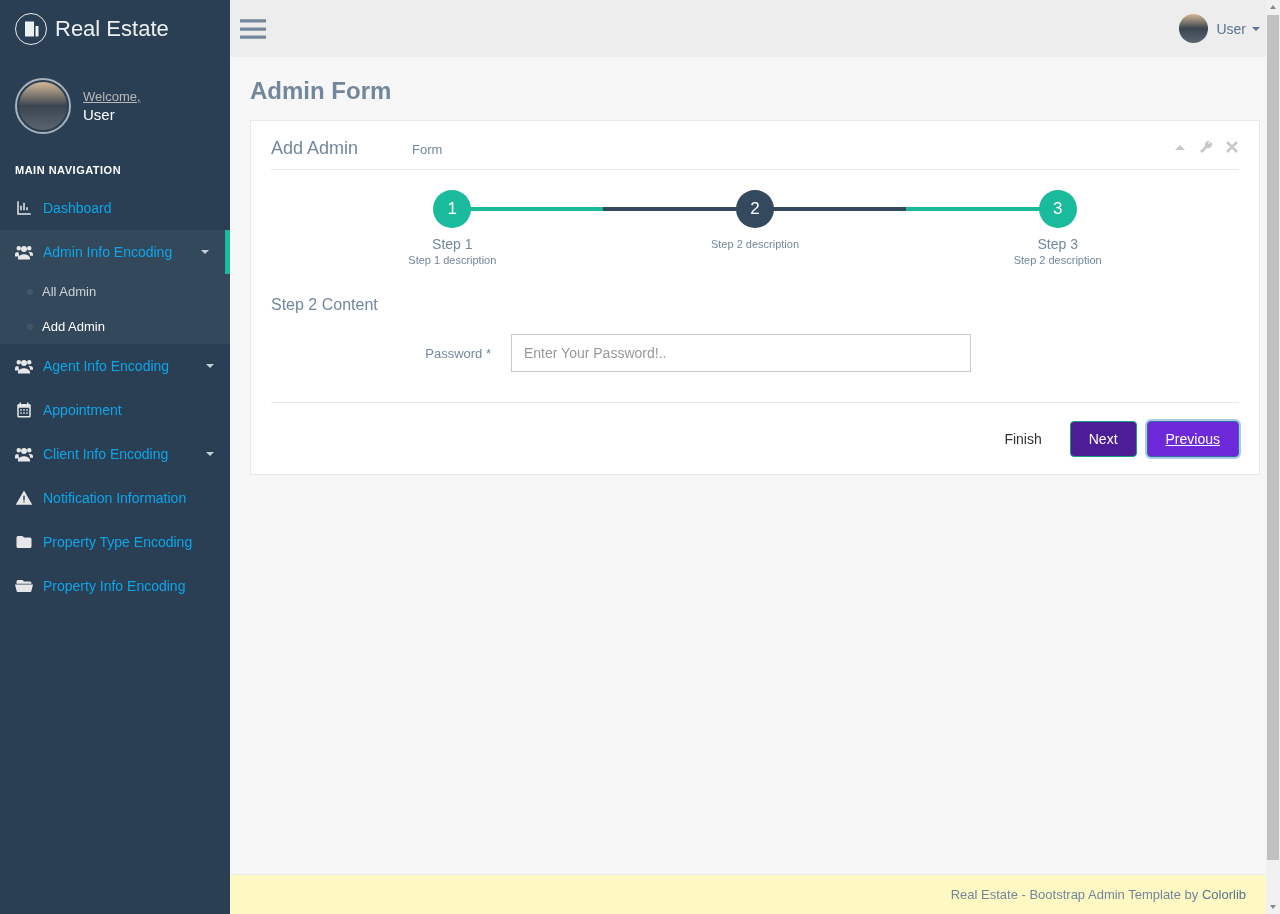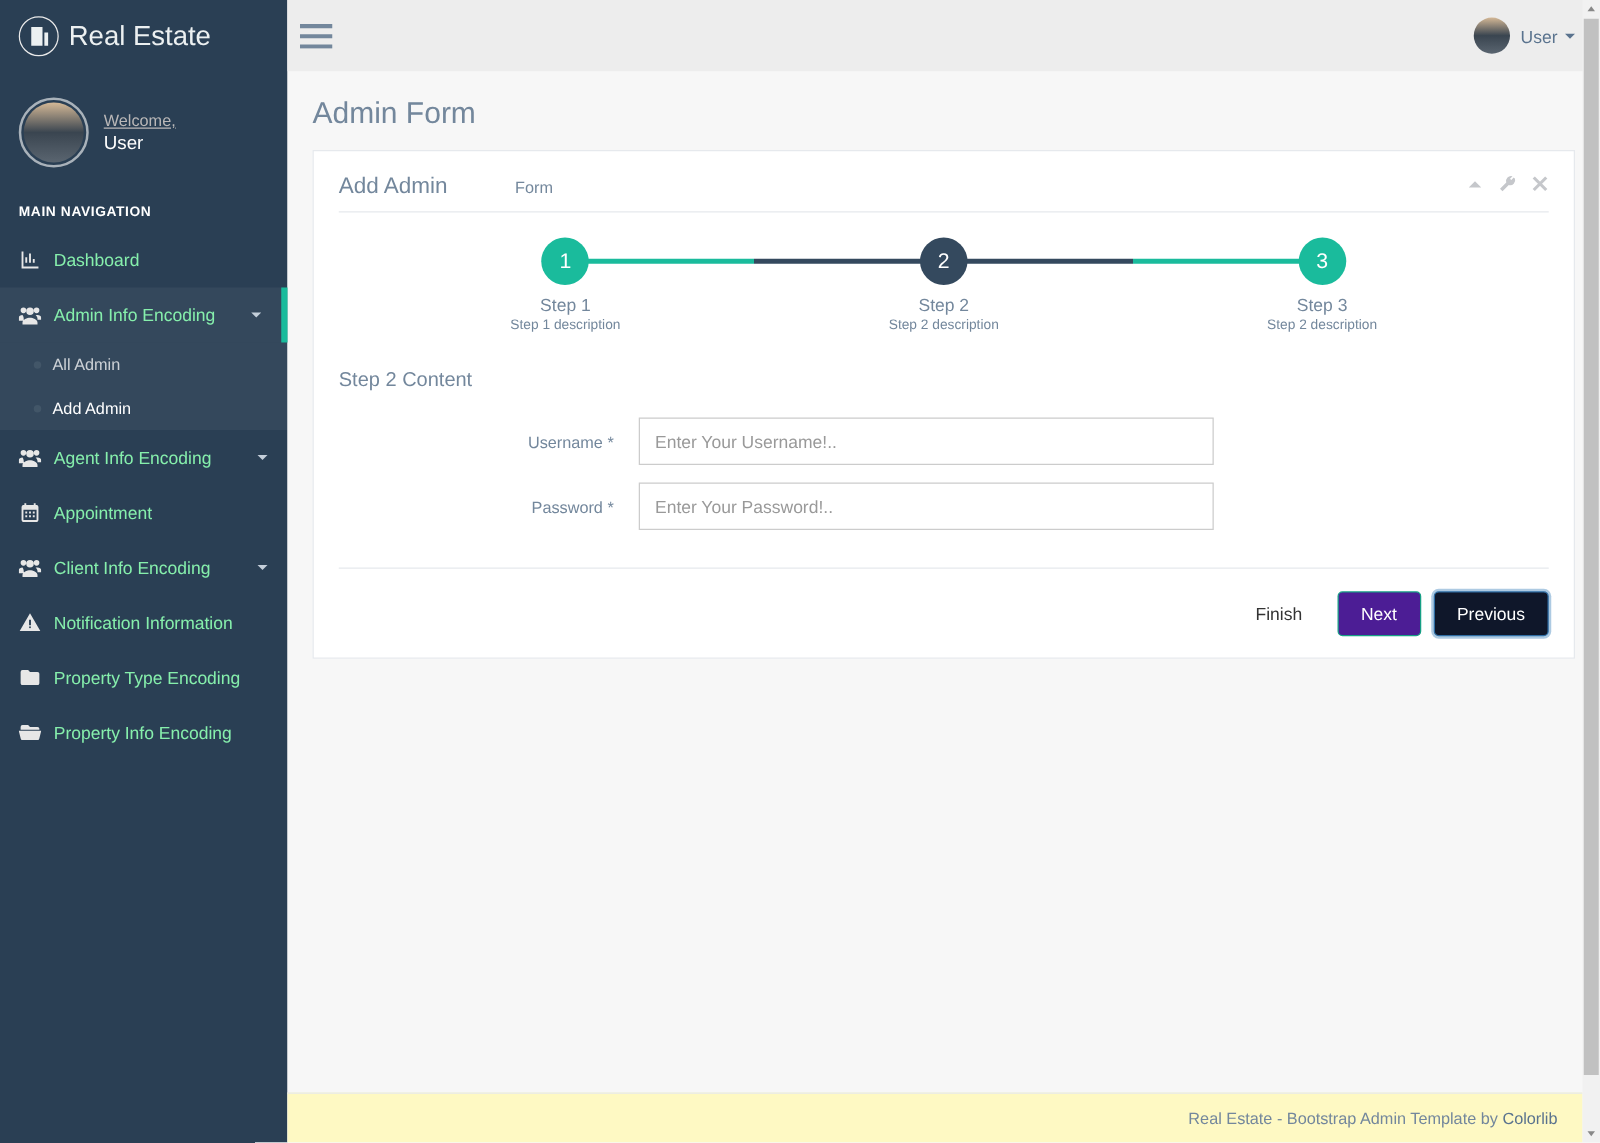--- a/index.html
+++ b/index.html
@@ -11,39 +11,39 @@
 .logo-row { display: flex; align-items: center; padding: 13px 15px; }
 .logo-circle { width: 32px; height: 32px; border: 1px solid #EAEAEA; border-radius: 50%; display: flex; align-items: center; justify-content: center; margin-right: 8px; }
 .logo-circle svg { width: 18px; height: 18px; fill: #ECF0F1; }
 .logo-text { font-size: 22px; font-weight: 400; color: #ECF0F1; }
 .profile { display: flex; align-items: center; padding: 20px 15px 10px; }
 .avatar { width: 56px; height: 56px; border-radius: 50%; border: 2px solid rgba(255,255,255,0.6); padding: 2px; margin-right: 12px; }
 .avatar-inner { width: 100%; height: 100%; border-radius: 50%; background: linear-gradient(180deg, #d4b896 0%, #3a4550 50%, #5a6570 100%); }
 .welcome { font-size: 13px; color: #BAB8B8; text-decoration: underline; }
 .username { font-size: 15px; color: #fff; margin-top: 2px; }
 .nav-header { padding: 20px 15px 10px; font-size: 11px; font-weight: bold; color: #fff; letter-spacing: 0.5px; }
-.nav-item { display: flex; align-items: center; padding: 13px 15px; color: #86efac; cursor: pointer; font-size: 14px; position: relative; }
+.nav-item { display: flex; align-items: center; padding: 13px 15px; color: #0ea5e9; cursor: pointer; font-size: 14px; position: relative; }
 .nav-item.active { background: rgba(255,255,255,0.05); border-right: 5px solid #1ABB9C; }
 .nav-icon { width: 18px; height: 18px; margin-right: 10px; fill: #E7E7E7; flex-shrink: 0; }
 .nav-chevron { margin-left: auto; width: 10px; height: 10px; fill: #C4CFDA; }
 .sub-nav { background: rgba(255,255,255,0.05); }
 .sub-item { padding: 10px 15px 10px 42px; font-size: 13px; color: rgba(255,255,255,0.75); cursor: pointer; position: relative; }
 .sub-item::before { content: ""; position: absolute; left: 27px; top: 50%; width: 6px; height: 6px; border-radius: 50%; background: #425668; transform: translateY(-50%); }
 .sub-item.active { color: #fff; }
 
 
 .main { flex: 1; display: flex; flex-direction: column; background: #F7F7F7; }
 .topbar { height: 57px; background: #EDEDED; display: flex; align-items: center; padding: 0 20px 0 10px; justify-content: space-between; }
 .hamburger { width: 26px; height: 20px; cursor: pointer; fill: #73879C; }
 .user-menu { display: flex; align-items: center; cursor: pointer; color: #5A738E; font-size: 14px; }
 .user-menu .mini-avatar { width: 29px; height: 29px; border-radius: 50%; margin-right: 8px; background: linear-gradient(180deg, #d4b896 0%, #3a4550 50%, #5a6570 100%); }
 .user-menu .caret { margin-left: 6px; width: 0; height: 0; border-left: 4px solid transparent; border-right: 4px solid transparent; border-top: 4px solid #5A738E; }
 
 .content { padding: 10px 20px 20px; }
-.page-title { font-size: 24px; color: #73879C; font-weight: 400; margin: 10px 0 15px; }
+.page-title { font-size: 24px; color: #73879C; font-weight: 700; margin: 10px 0 15px; }
 
 .panel { background: #fff; border: 1px solid #E6E9ED; padding: 17px 20px; }
 .panel-header { display: flex; align-items: baseline; padding-bottom: 10px; border-bottom: 1px solid #E6E9ED; margin-bottom: 20px; }
 .panel-header h2 { font-size: 18px; color: #73879C; font-weight: 400; margin-right: 10px; }
 .panel-header small { font-size: 13px; color: #73879C; margin-left: 44px; }
 .panel-tools { margin-left: auto; display: flex; gap: 12px; align-items: center; }
 .panel-tools svg { width: 14px; height: 14px; fill: #C5C7CB; cursor: pointer; }
 
 
 .wizard-steps { display: flex; justify-content: space-between; position: relative; margin: 20px 30px 30px; }
@@ -64,21 +64,21 @@
 .form-row { display: flex; align-items: center; margin-bottom: 14px; }
 .form-label { width: 240px; text-align: right; padding-right: 20px; font-size: 13px; color: #73879C; }
 .form-input { width: 460px; padding: 10px 12px; border: 1px solid #ccc; font-size: 14px; color: #555; border-radius: 0; }
 .form-input::placeholder { color: #999; }
 
 .divider { border-top: 1px solid #E6E9ED; margin: 30px 0 18px; }
 .wizard-actions { display: flex; justify-content: flex-end; gap: 10px; align-items: center; }
 .btn { padding: 9px 18px; font-size: 14px; border: 1px solid transparent; border-radius: 4px; cursor: pointer; }
 .btn-plain { background: transparent; color: #333; border: none; }
 .btn-success { background: #4c1d95; color: #fff; border-color: #169F85; }
-.btn-primary { background: #0f172a; color: #fff; border-color: #2E6DA4; box-shadow: 0 0 0 2px rgba(51,122,183,0.4); }
+.btn-primary { background: #6d28d9; color: #fff; border-color: #2E6DA4; box-shadow: 0 0 0 2px rgba(51,122,183,0.4); text-decoration: underline; }
 
 .footer { padding: 12px 20px; text-align: right; font-size: 13px; color: #73879C; background: #fef9c3; border-top: 1px solid #E6E9ED; position: absolute; bottom: 0; left: 230px; right: 14px; }
 .footer a { color: #5A738E; text-decoration: none; }
 
 .scrollbar { position: absolute; right: 0; top: 0; width: 14px; height: 100%; background: #f1f1f1; }
 .scrollbar-thumb { position: absolute; top: 0; left: 1px; width: 12px; height: 80px; background: #c1c1c1; border-radius: 0; }
 .scrollbar-arrow { position: absolute; left: 0; width: 14px; height: 14px; display: flex; align-items: center; justify-content: center; }
 .scrollbar-arrow.up { top: 0; }
 .scrollbar-arrow.down { bottom: 0; }
 .scrollbar-arrow svg { width: 8px; height: 8px; fill: #888; }
@@ -215,37 +215,32 @@
         <div class="wizard-steps">
           <div class="step done">
             <div class="step-circle">1</div>
             <div class="step-bar bar-half-left"></div>
             <div class="step-label">Step 1</div>
             <div class="step-desc">Step 1 description</div>
           </div>
           <div class="step current">
             <div class="step-circle">2</div>
             <div class="step-bar bar-half-right"></div>
-            <div class="step-label">Step 2</div>
             <div class="step-desc">Step 2 description</div>
           </div>
           <div class="step pending">
             <div class="step-circle">3</div>
             <div class="step-label">Step 3</div>
             <div class="step-desc">Step 2 description</div>
           </div>
         </div>
 
         <div class="form-section">
           <h3>Step 2 Content</h3>
           <div class="form-row">
-            <label class="form-label">Username *</label>
-            <input class="form-input" type="text" placeholder="Enter Your Username!.." style="">
-          </div>
-          <div class="form-row">
             <label class="form-label">Password *</label>
             <input class="form-input" type="password" placeholder="Enter Your Password!.." style="">
           </div>
         </div>
 
         <div class="divider"></div>
 
         <div class="wizard-actions">
           <button class="btn btn-plain">Finish</button>
           <button class="btn btn-success">Next</button>

